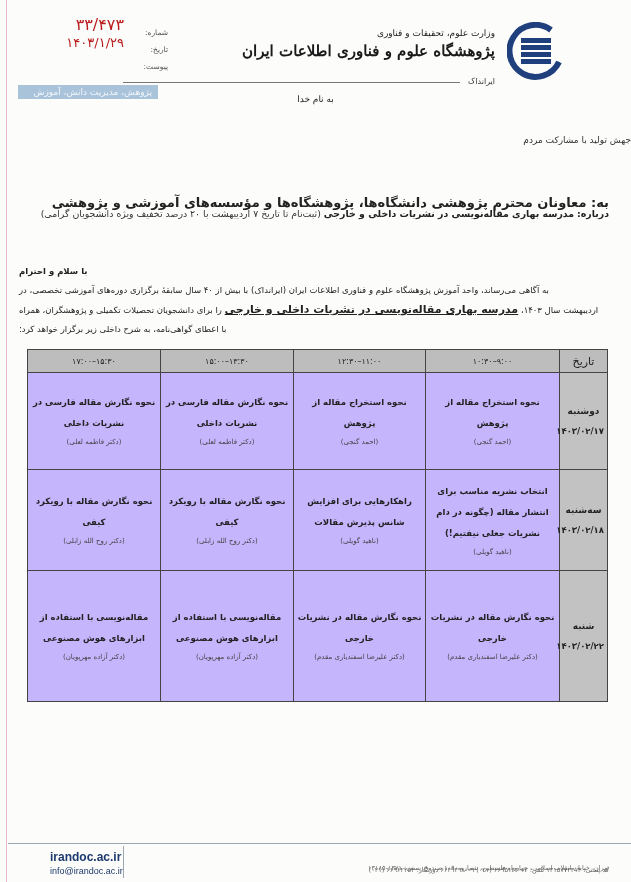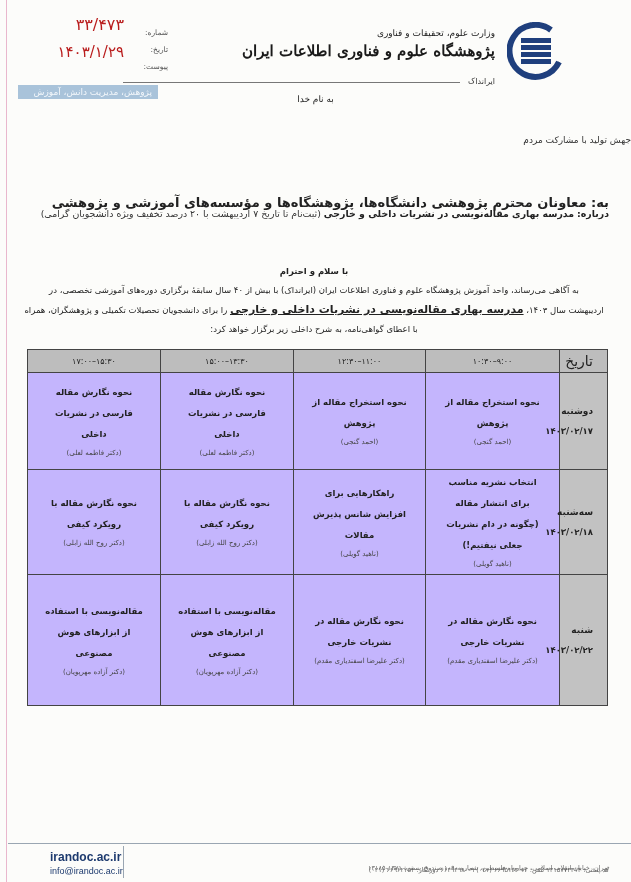--- a/index.html
+++ b/index.html
@@ -15,41 +15,41 @@
 
   
   .logo { position:absolute; left:507px; top:22px; width:58px; height:58px; }
   .ministry { position:absolute; right:136px; top:28px; font-size:9px; font-family:"DejaVu Serif", serif; color:#1a1a1a; direction:rtl; }
   .institute { position:absolute; right:136px; top:42px; font-size:15px; font-weight:bold; font-family:"DejaVu Serif", serif; color:#1a1a1a; direction:rtl; }
   .brand-small { position:absolute; right:136px; top:77px; font-size:8px; color:#333; direction:rtl; }
   .header-rule { position:absolute; left:123px; top:82px; width:337px; height:1px; background:#777; }
   .meta-labels { position:absolute; left:128px; top:24px; font-size:7.5px; color:#555; direction:rtl; line-height:17px; text-align:right; width:40px; }
   .meta-values { position:absolute; left:52px; top:16px; color:#b91c1c; direction:rtl; text-align:right; width:72px; }
   .meta-values .num { font-size:16px; letter-spacing:1px; line-height:17px; }
-  .meta-values .date { font-size:15px; line-height:20px;margin-top:9px; }
+  .meta-values .date { font-size:13px; line-height:20px; }
   .dept-band { position:absolute; left:8px; top:85px; width:140px; height:14px; background:#a9c3da; color:#f3f7fb; font-size:9px; line-height:14px; text-align:right; padding-right:6px; box-sizing:border-box; direction:rtl;margin-left:10px; }
   .bename { position:absolute; left:0; width:631px; top:94px; text-align:center; font-size:9px; font-family:"DejaVu Serif", serif; direction:rtl; }
   .slogan { position:absolute; left:0; width:631px; top:135px; text-align:right; font-size:9px; direction:rtl; color:#333; }
 
   
   .to-line { position:absolute; right:22px; top:195px; font-size:13px; direction:rtl; white-space:nowrap; font-weight:bold; color:#222; }
   .subject-line { position:absolute; right:22px; top:208px; font-size:9.4px; direction:rtl; white-space:nowrap; color:#222; }
   .subject-line b { font-weight:bold; }
   .subject-line .rest { color:#333; font-weight:normal; }
 
   
-  .body-text { position:absolute; right:22px; width:590px; top:262px; font-size:8.5px; direction:rtl; text-align:center; line-height:19px; color:#222; }
+  .body-text { position:absolute; right:22px; width:590px; top:262px; font-size:8.5px; direction:rtl; text-align:left; line-height:19px; color:#222; }
   .body-text .greet { font-weight:bold; }
   .body-text .hl { font-size:11px; font-weight:bold; text-decoration:underline; }
 
   
   .schedule { position:absolute; left:27px; top:349px; width:580px; border-collapse:collapse; direction:rtl; table-layout:fixed; }
-  .schedule td, .schedule th { border:1px solid #444; text-align:center; vertical-align:middle; padding:2px 14px; }
+  .schedule td, .schedule th { border:1px solid #444; text-align:center; vertical-align:middle; padding:2px 3px; }
   .schedule th { background:#bdbdbd; height:18px; font-size:8px; font-weight:normal; color:#222; }
-  .schedule th.date-h { font-size:14px; }
+  .schedule th.date-h { font-size:11px; }
   .schedule td.day { background:#c2c2c2; font-weight:bold; font-size:9px; line-height:20px; }
   .schedule td.day .d { display:block; font-size:8.5px; letter-spacing:0.5px; }
   .schedule td.cell { background:#c4b5fd; }
   .cell .title { font-weight:bold; font-size:8.5px; line-height:21px; }
   .cell .teacher { font-size:7px; color:#444; line-height:16px; }
   .r1 td { height:92px; }
   .r2 td { height:96px; }
   .r3 td { height:126px; }
 
   

